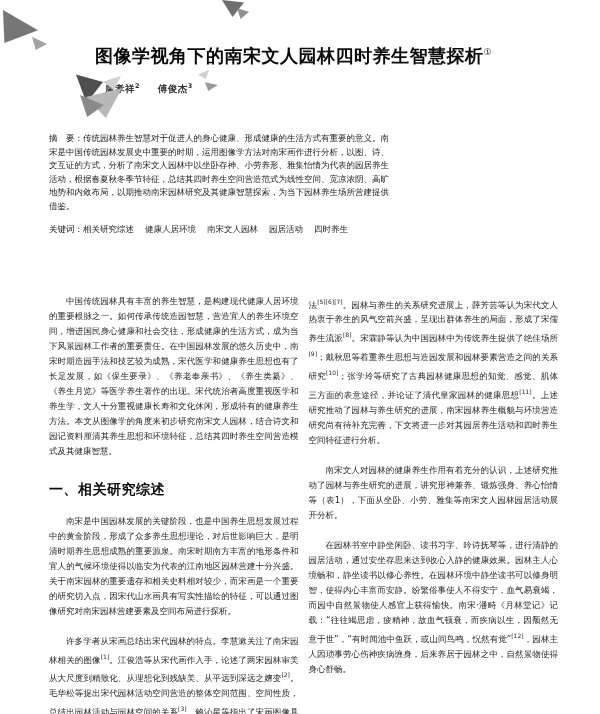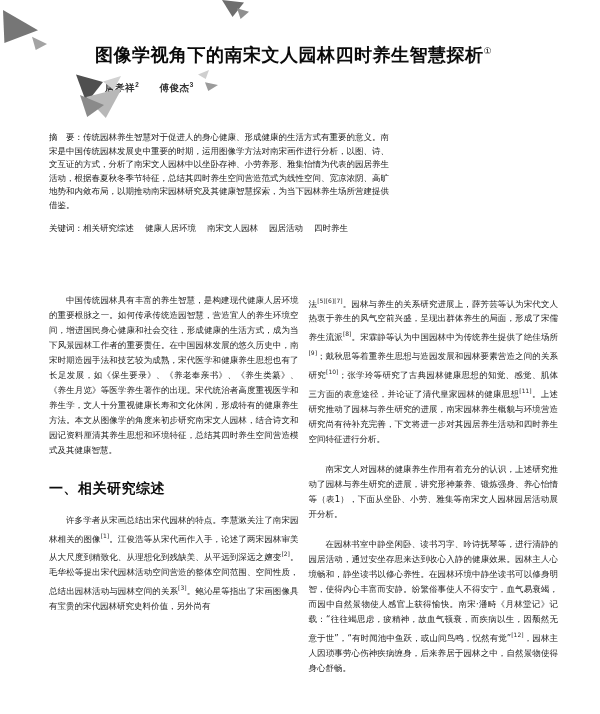--- a/index.html
+++ b/index.html
@@ -29,21 +29,21 @@
         clip-path:polygon(0 30%, 100% 0, 55% 100%); }
   .t7 { left:80px; top:95px;  width:24px; height:22px; background:#8a8a8a;
         clip-path:polygon(0 0, 100% 45%, 30% 100%); }
   .t8 { left:103px; top:76px; width:18px; height:14px; background:#d2d2d2;
         clip-path:polygon(0 40%, 100% 0, 60% 100%); }
   .t9 { left:198px; top:70px; width:11px; height:9px;  background:#cfcfcf;
         clip-path:polygon(0 50%, 100% 0, 70% 100%); }
   .t10{ left:205px; top:80px; width:13px; height:11px; background:#9b9b9b;
         clip-path:polygon(0 20%, 100% 45%, 25% 100%); }
 
-  .head { padding:0 62px 0 49px;font-family:Liberation Mono, monospace; }
+  .head { padding:0 62px 0 49px; }
   .title {
     margin-top:40px;
     text-align:center;
     font-size:18px;
     font-weight:bold;
     color:#0b0b0b;
     letter-spacing:0.5px;
     line-height:24px;
   }
   .title sup { font-size:9px; font-weight:normal; vertical-align:super; }
@@ -131,20 +131,21 @@
     <p class="abs-text"><b class="lbl">摘　要：</b><span>传统园林养生智慧对于促进人的身心健康、形成健康的生活方式有重要的意义。南宋是中国传统园林发展史中重要的时期，运用图像学方法对南宋画作进行分析，以图、诗、文互证的方式，分析了南宋文人园林中以坐卧存神、小劳养形、雅集怡情为代表的园居养生活动，根据春夏秋冬季节特征，总结其四时养生空间营造范式为线性空间、宽凉浓阴、高旷地势和内敛布局，以期推动南宋园林研究及其健康智慧探索，为当下园林养生场所营建提供借鉴。</span></p>
     <p class="keywords">
       <b class="lbl">关键词：</b><span class="kw">相关研究综述</span><span class="kw">健康人居环境</span><span class="kw">南宋文人园林</span><span class="kw">园居活动</span><span class="kw">四时养生</span>
     </p>
   </section>
 
   <main class="columns">
     <div class="col">
       <p class="para indent">中国传统园林具有丰富的养生智慧，是构建现代健康人居环境的重要根脉之一。如何传承传统造园智慧，营造宜人的养生环境空间，增进国民身心健康和社会交往，形成健康的生活方式，成为当下风景园林工作者的重要责任。在中国园林发展的悠久历史中，南宋时期造园手法和技艺较为成熟，宋代医学和健康养生思想也有了长足发展，如《保生要录》、《养老奉亲书》、《养生类纂》、《养生月览》等医学养生著作的出现。宋代统治者高度重视医学和养生学，文人十分重视健康长寿和文化休闲，形成特有的健康养生方法。本文从图像学的角度来初步研究南宋文人园林，结合诗文和园记资料厘清其养生思想和环境特征，总结其四时养生空间营造模式及其健康智慧。</p>
       <h2 class="sec">一、相关研究综述</h2>
+      <p class="para indent">南宋是中国园林发展的关键阶段，也是中国养生思想发展过程中的黄金阶段，形成了众多养生思想理论，对后世影响巨大，是明清时期养生思想成熟的重要源泉。南宋时期南方丰富的地形条件和宜人的气候环境使得以临安为代表的江南地区园林营建十分兴盛。关于南宋园林的重要遗存和相关史料相对较少，而宋画是一个重要的研究切入点，因宋代山水画具有写实性描绘的特征，可以通过图像研究对南宋园林营建要素及空间布局进行探析。</p>
       <p class="para indent">许多学者从宋画总结出宋代园林的特点。李慧漱关注了南宋园林相关的图像<sup>[1]</sup>。江俊浩等从宋代画作入手，论述了两宋园林审美从大尺度到精致化、从理想化到残缺美、从平远到深远之嬗变<sup>[2]</sup>。毛华松等提出宋代园林活动空间营造的整体空间范围、空间性质，总结出园林活动与园林空间的关系<sup>[3]</sup>。鲍沁星等指出了宋画图像具有宝贵的宋代园林研究史料价值，另外尚有</p>
     </div>
     <div class="col">
       <p class="para">法<sup>[5]</sup><sup>[6]</sup><sup>[7]</sup>。园林与养生的关系研究进展上，薛芳芸等认为宋代文人热衷于养生的风气空前兴盛，呈现出群体养生的局面，形成了宋儒养生流派<sup>[8]</sup>。宋霖静等认为中国园林中为传统养生提供了绝佳场所<sup>[9]</sup>；戴秋思等着重养生思想与造园发展和园林要素营造之间的关系研究<sup>[10]</sup>；张学玲等研究了古典园林健康思想的知觉、感觉、肌体三方面的表意途径，并论证了清代皇家园林的健康思想<sup>[11]</sup>。上述研究推动了园林与养生研究的进展，南宋园林养生概貌与环境营造研究尚有待补充完善，下文将进一步对其园居养生活动和四时养生空间特征进行分析。</p>
       <p class="para indent">南宋文人对园林的健康养生作用有着充分的认识，上述研究推动了园林与养生研究的进展，讲究形神兼养、锻炼强身、养心怡情等（表1），下面从坐卧、小劳、雅集等南宋文人园林园居活动展开分析。</p>
       <p class="para indent">在园林书室中静坐闲卧、读书习字、吟诗抚琴等，进行清静的园居活动，通过安坐存思来达到收心入静的健康效果。园林主人心境畅和，静坐读书以修心养性。在园林环境中静坐读书可以修身明智，使得内心丰富而安静。纷繁俗事使人不得安宁，血气易衰竭，而园中自然景物使人感官上获得愉快。南宋·潘畤《月林堂记》记载：“往往竭思虑，疲精神，故血气顿衰，而疾病以生，因颓然无意于世”，“有时闻池中鱼跃，或山间鸟鸣，怳然有觉”<sup>[12]</sup>，园林主人因琐事劳心伤神疾病缠身，后来养居于园林之中，自然景物使得身心舒畅。</p>
     </div>
   </main>
 
 </div>

